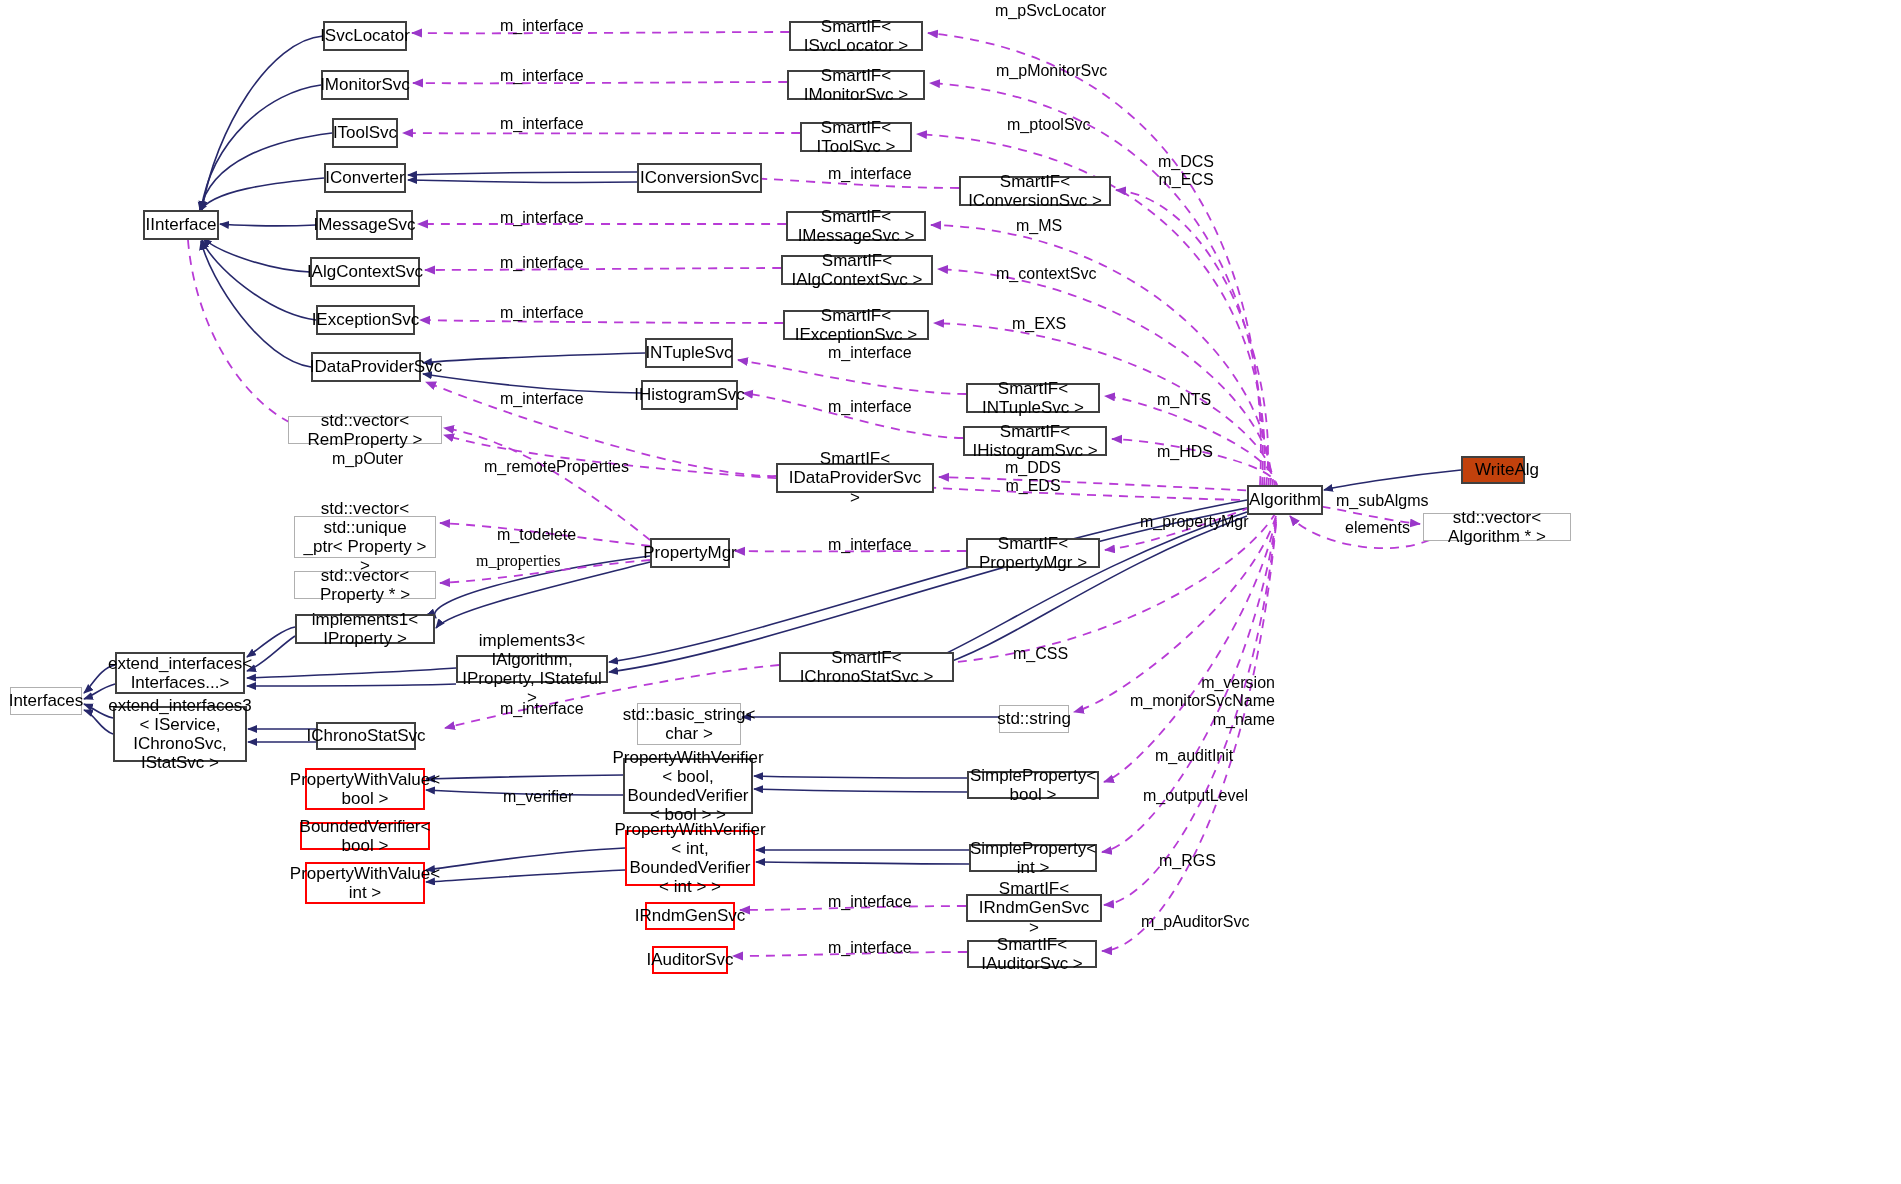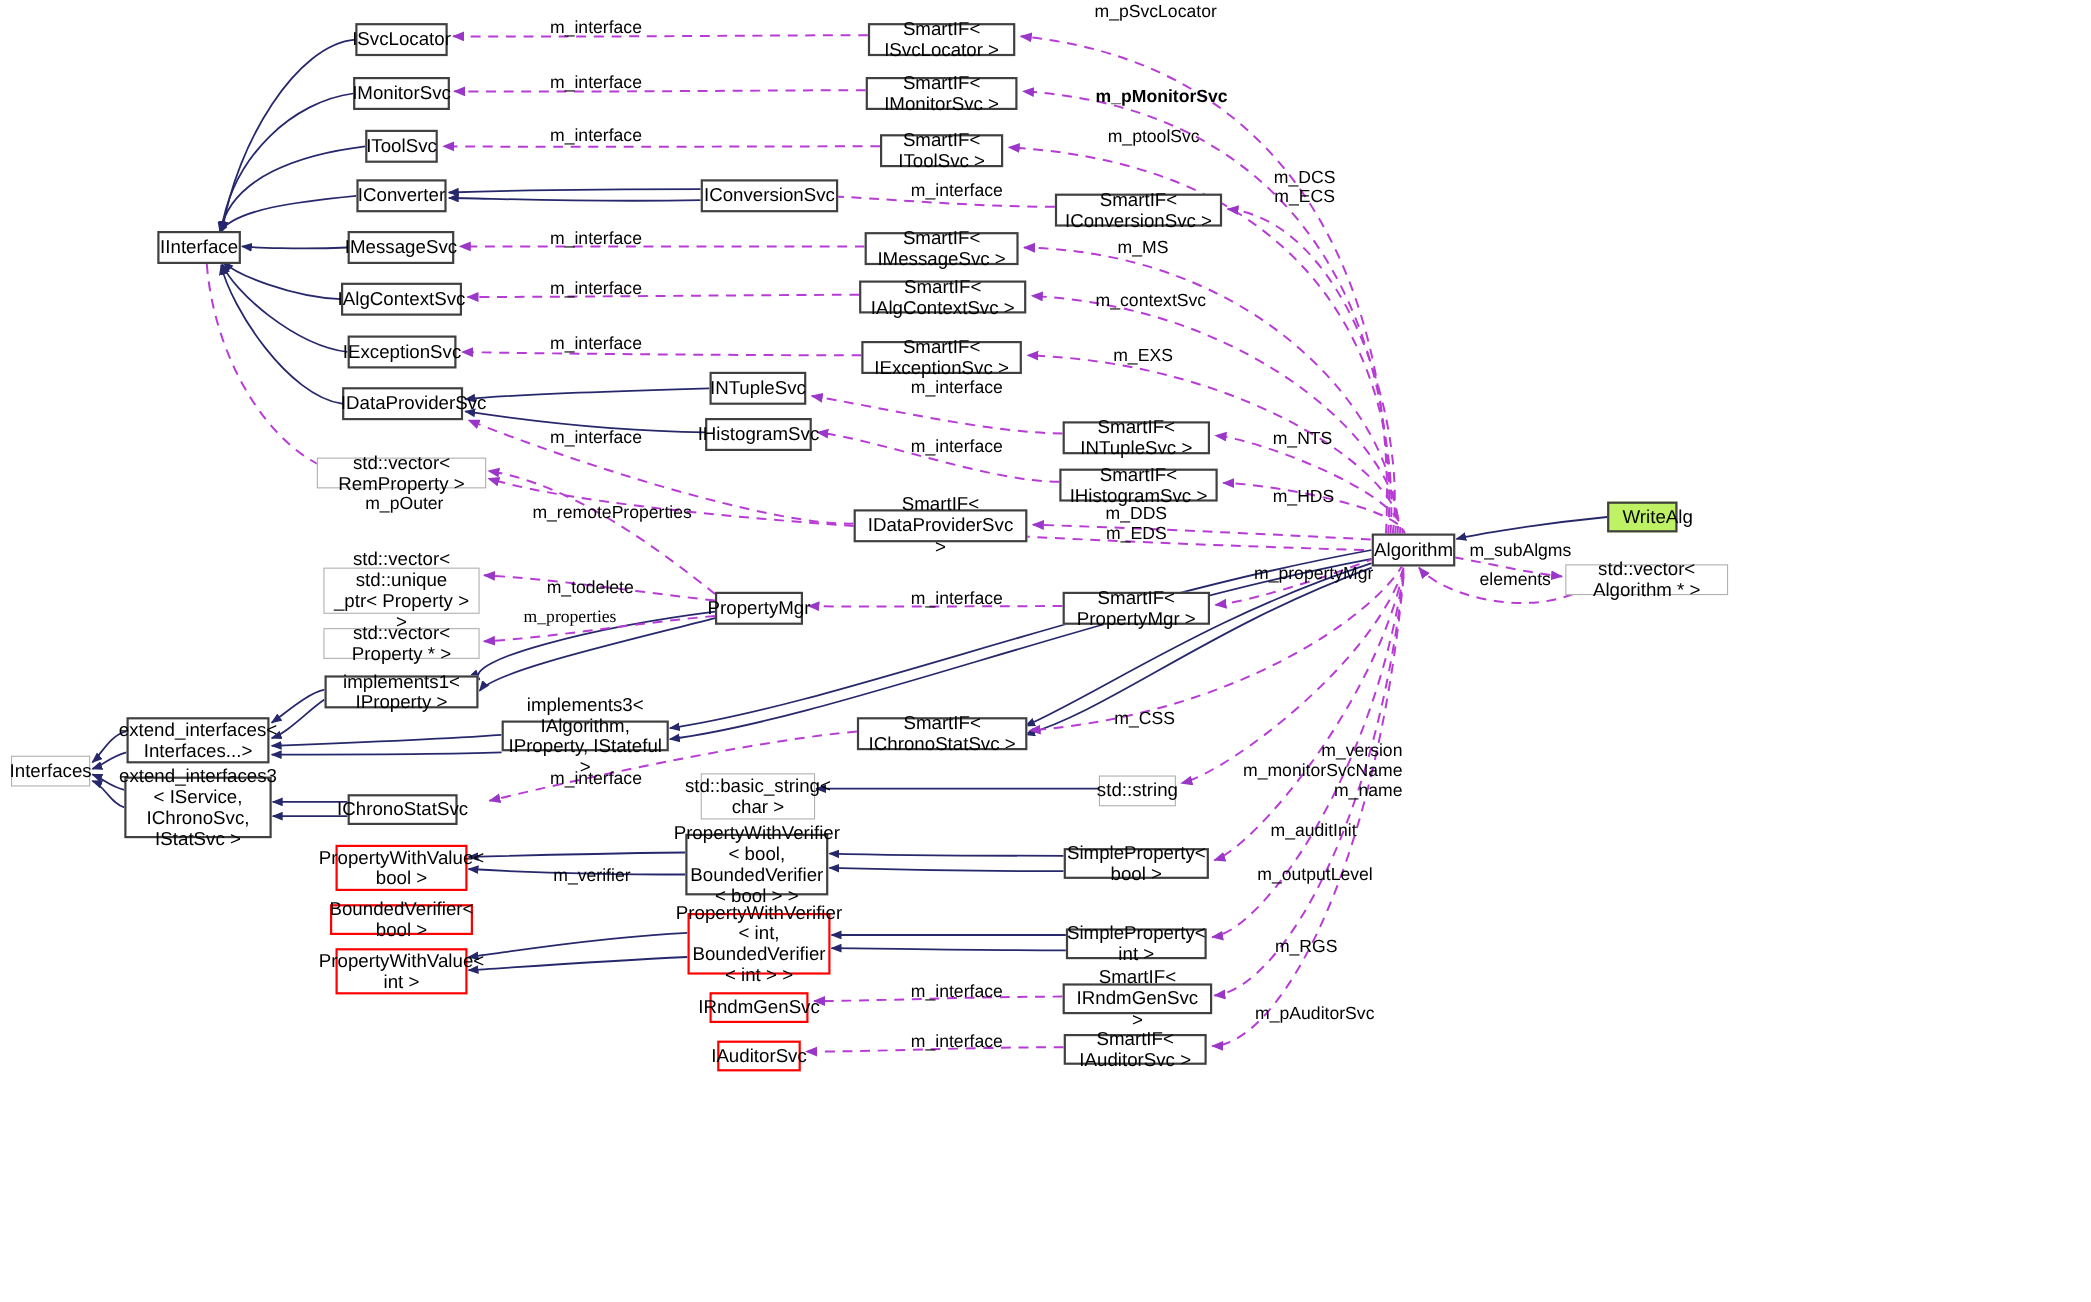--- a/index.html
+++ b/index.html
@@ -20,21 +20,21 @@
     font-size:17px;
     color:#000000;
     line-height:1.12;
     white-space:pre-line;
     padding:1px 4px;
   }
   
   .n-solid   { border:2px solid #404040; }
   .n-light   { border:1px solid #b0b0b0; }
   .n-red     { border:2px solid #ff0000; }
-  .n-current { border:2px solid #404040; background:#bef264;padding-left:32px; }
+  .n-current { border:2px solid #404040; background:#c2410c;padding-left:32px; }
   .elabel{
     position:absolute;
     font-size:16px;
     color:#000000;
     white-space:pre-line;
     text-align:center;
     line-height:1.15;
   }
 </style>
 </head>
@@ -186,21 +186,21 @@
   <div class="node n-solid" style="left:650px;top:538px;width:80px;height:30px;">PropertyMgr</div>
   <div class="node n-solid" style="left:966px;top:538px;width:134px;height:30px;">SmartIF&lt; PropertyMgr &gt;</div>
   <div class="node n-light" style="left:10px;top:687px;width:72px;height:28px;">Interfaces</div>
   <div class="node n-solid" style="left:115px;top:652px;width:130px;height:42px;">extend_interfaces&lt;
 Interfaces...&gt;</div>
   <div class="node n-solid" style="left:113px;top:706px;width:134px;height:56px;">extend_interfaces3
 &lt; IService, IChronoSvc,
 IStatSvc &gt;</div>
   <div class="node n-solid" style="left:456px;top:655px;width:152px;height:28px;">implements3&lt; IAlgorithm,
 IProperty, IStateful &gt;</div>
-  <div class="node n-solid" style="left:779px;top:652px;width:155px;height:30px;">SmartIF&lt; IChronoStatSvc &gt;</div>
+  <div class="node n-solid" style="left:779px;top:652px;width:175px;height:30px;">SmartIF&lt; IChronoStatSvc &gt;</div>
   <div class="node n-solid" style="left:316px;top:722px;width:100px;height:28px;">IChronoStatSvc</div>
   <div class="node n-light" style="left:637px;top:703px;width:104px;height:42px;">std::basic_string&lt;
 char &gt;</div>
   <div class="node n-light" style="left:999px;top:705px;width:70px;height:28px;">std::string</div>
   <div class="node n-red" style="left:305px;top:768px;width:120px;height:42px;">PropertyWithValue&lt;
 bool &gt;</div>
   <div class="node n-solid" style="left:623px;top:758px;width:130px;height:56px;">PropertyWithVerifier
 &lt; bool, BoundedVerifier
 &lt; bool &gt; &gt;</div>
   <div class="node n-solid" style="left:967px;top:771px;width:132px;height:28px;">SimpleProperty&lt; bool &gt;</div>
@@ -227,21 +227,21 @@
   <div class="elabel" style="left:500px;top:254px;">m_interface</div>
   <div class="elabel" style="left:500px;top:304px;">m_interface</div>
   <div class="elabel" style="left:828px;top:344px;">m_interface</div>
   <div class="elabel" style="left:500px;top:390px;">m_interface</div>
   <div class="elabel" style="left:828px;top:398px;">m_interface</div>
   <div class="elabel" style="left:828px;top:536px;">m_interface</div>
   <div class="elabel" style="left:500px;top:700px;">m_interface</div>
   <div class="elabel" style="left:828px;top:893px;">m_interface</div>
   <div class="elabel" style="left:828px;top:939px;">m_interface</div>
   <div class="elabel" style="left:995px;top:2px;">m_pSvcLocator</div>
-  <div class="elabel" style="left:996px;top:80px;font-weight:bold;">m_pMonitorSvc</div>
+  <div class="elabel" style="left:996px;top:62px;">m_pMonitorSvc</div>
   <div class="elabel" style="left:1007px;top:116px;">m_ptoolSvc</div>
   <div class="elabel" style="left:1158px;top:153px;">m_DCS
 m_ECS</div>
   <div class="elabel" style="left:1016px;top:217px;">m_MS</div>
   <div class="elabel" style="left:996px;top:265px;">m_contextSvc</div>
   <div class="elabel" style="left:1012px;top:315px;">m_EXS</div>
   <div class="elabel" style="left:1157px;top:391px;">m_NTS</div>
   <div class="elabel" style="left:1157px;top:443px;">m_HDS</div>
   <div class="elabel" style="left:1005px;top:459px;">m_DDS
 m_EDS</div>

